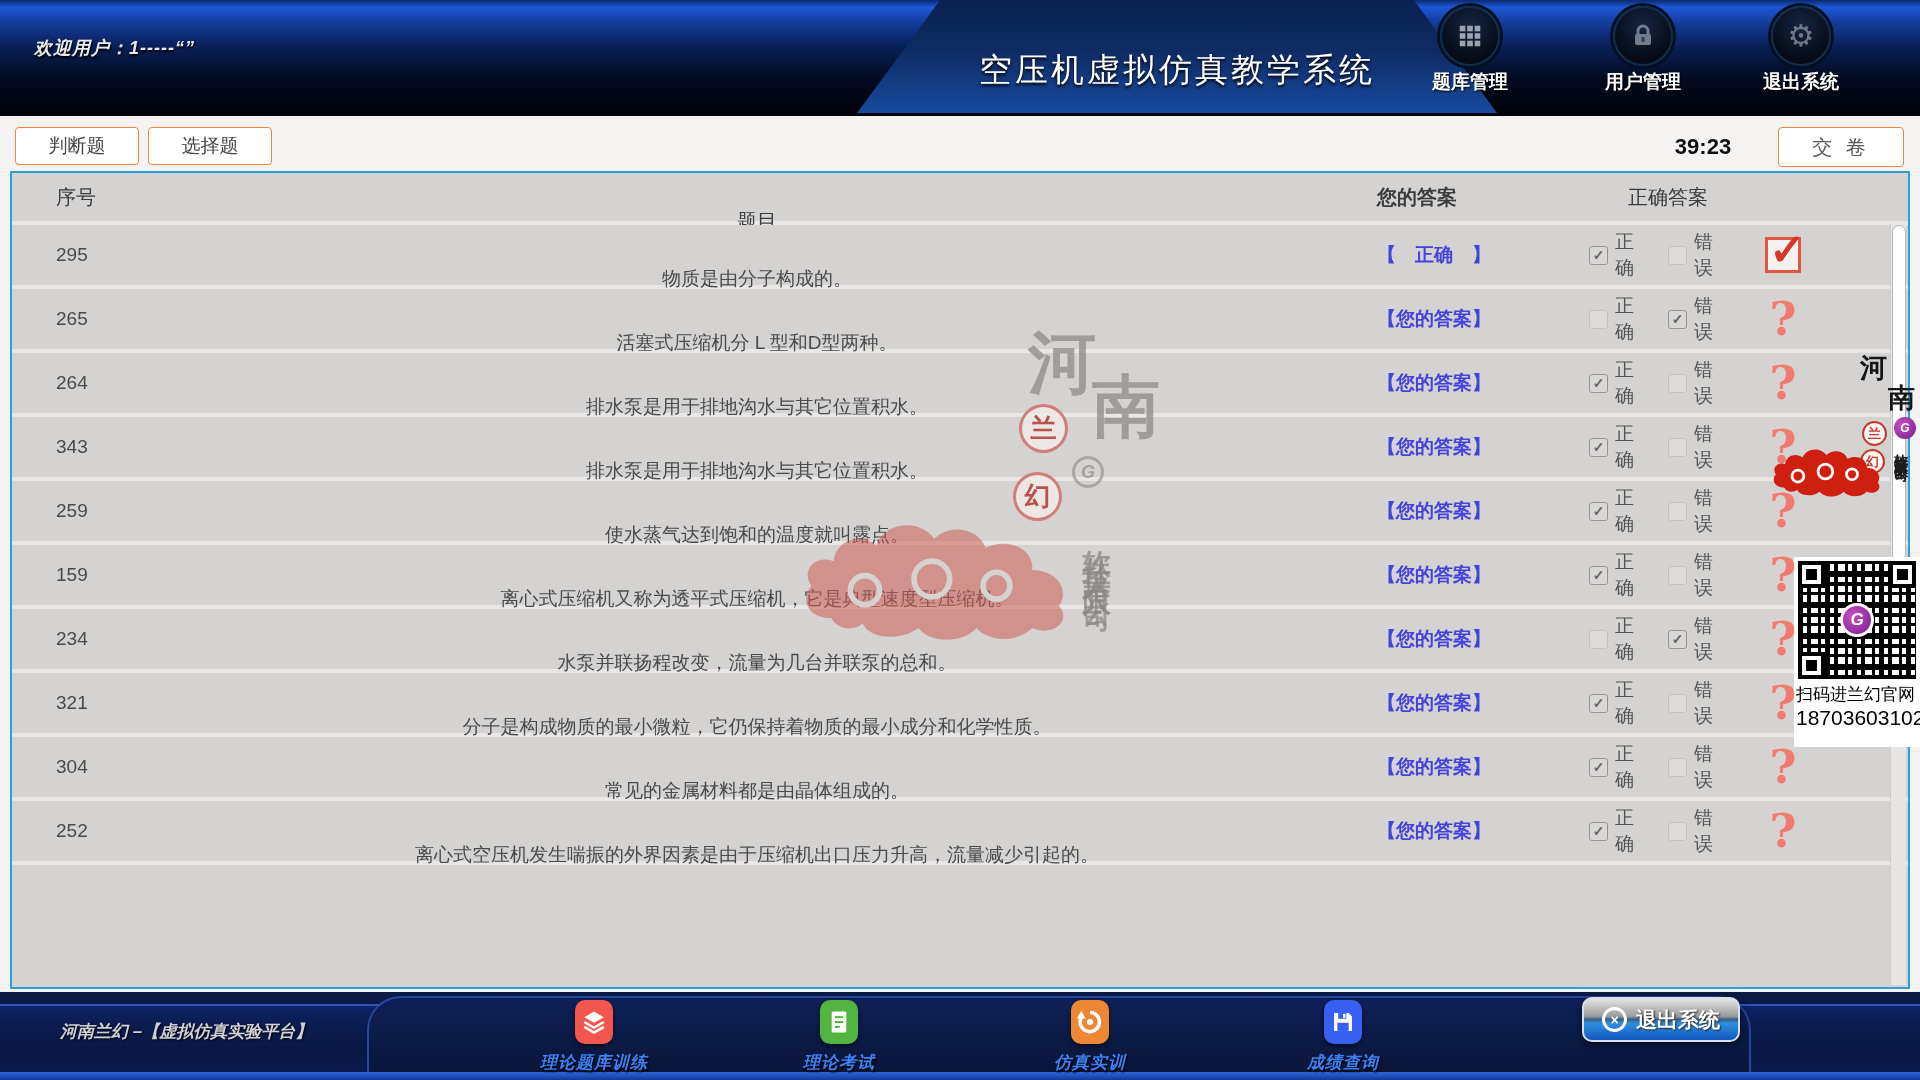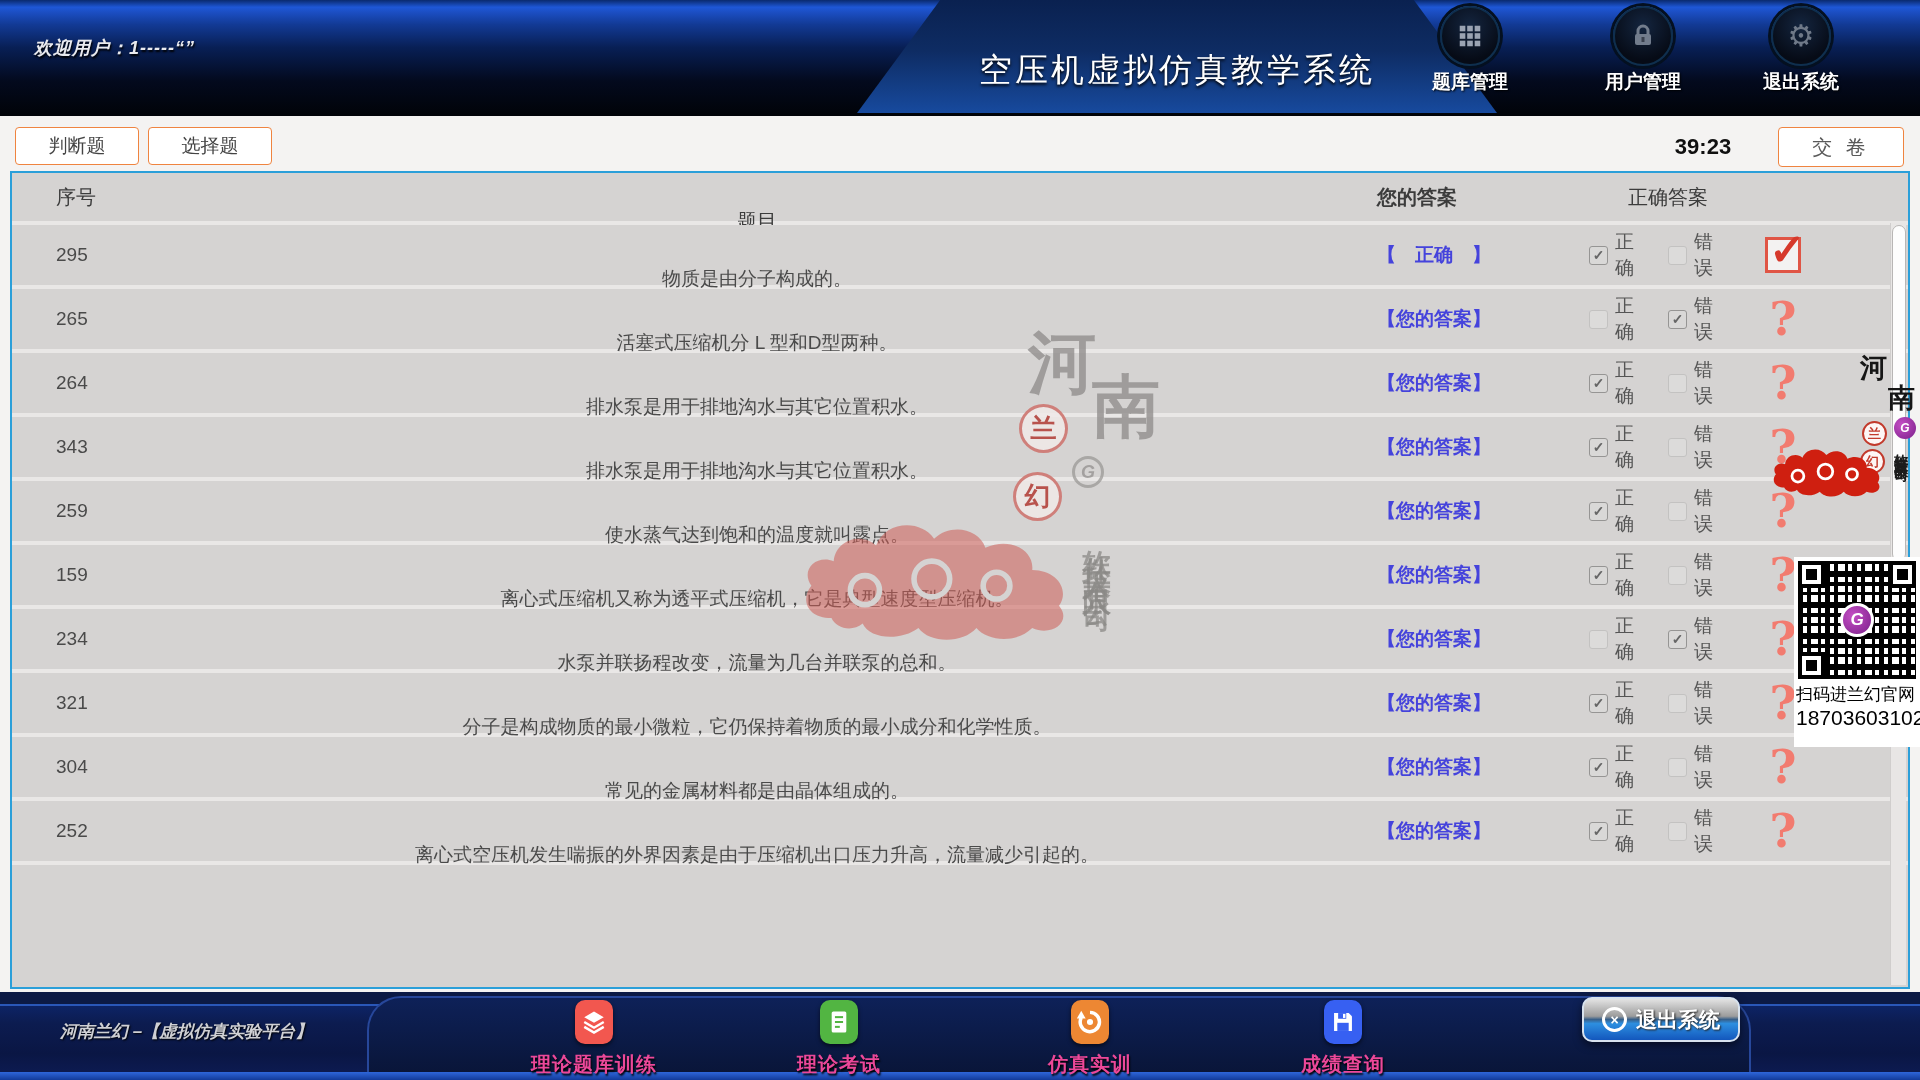--- a/index.html
+++ b/index.html
@@ -144,21 +144,21 @@
     border:2px solid #27479a;border-bottom:none;border-radius:34px 34px 0 0;
     box-sizing:border-box;z-index:1;}
   .brand{position:absolute;left:60px;top:1020px;font-size:17px;font-style:italic;
     font-weight:bold;color:#cfd0d4;text-shadow:1px 1px 2px #000;z-index:3;}
   .nav-item{position:absolute;top:1000px;width:170px;text-align:center;z-index:3;cursor:pointer;}
   .nav-item.n0{left:509px}.nav-item.n1{left:754px}.nav-item.n2{left:1005px}.nav-item.n3{left:1258px}
   .nav-icon{width:38px;height:44px;border-radius:10px;margin:0 auto;
     display:flex;align-items:center;justify-content:center;box-shadow:0 2px 4px rgba(0,0,0,.6);}
   .nav-icon.red{background:#f2574f}.nav-icon.green{background:#52b542}
   .nav-icon.orange{background:#ed8733}.nav-icon.blue{background:#3760f2}
-  .nav-label{margin-top:7px;color:#ec4899;font-size:20px;font-weight:bold;
+  .nav-label{margin-top:7px;color:#3b82f6;font-size:17px;font-weight:bold;font-style:italic;
     font-family:"DejaVu Serif",serif;text-shadow:1px 2px 2px #000;letter-spacing:1px;}
   .exit-btn{position:absolute;left:1582px;top:997px;width:158px;height:45px;
     border-radius:10px;border:2px solid #d7e2ee;box-sizing:border-box;z-index:4;
     background:linear-gradient(180deg,#e3e3e3 0%,#9c9c9c 42%,#50holder 0%,#38608a 50%,#2d8fe0 58%,#1357bd 100%);
     background:linear-gradient(180deg,#e3e3e3 0%,#9c9c9c 42%,#38608a 50%,#2d8fe0 60%,#1357bd 100%);
     display:flex;align-items:center;justify-content:center;gap:9px;cursor:pointer;
     box-shadow:0 3px 8px rgba(0,0,0,.55);}
   .exit-circle{width:25px;height:25px;border-radius:50%;border:3px solid #fff;
     box-sizing:border-box;display:flex;align-items:center;justify-content:center;
     color:#fff;font-size:14px;font-weight:bold;line-height:1;}

